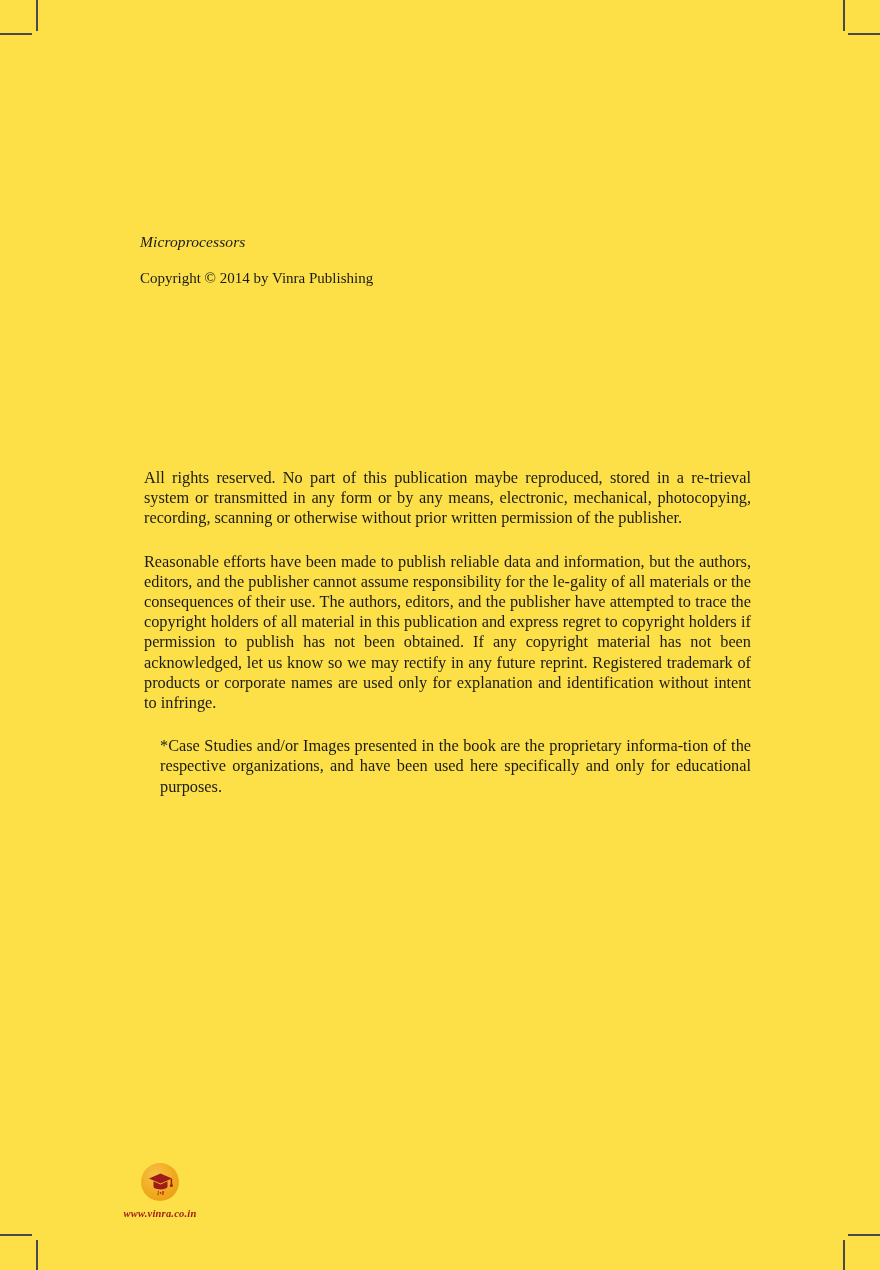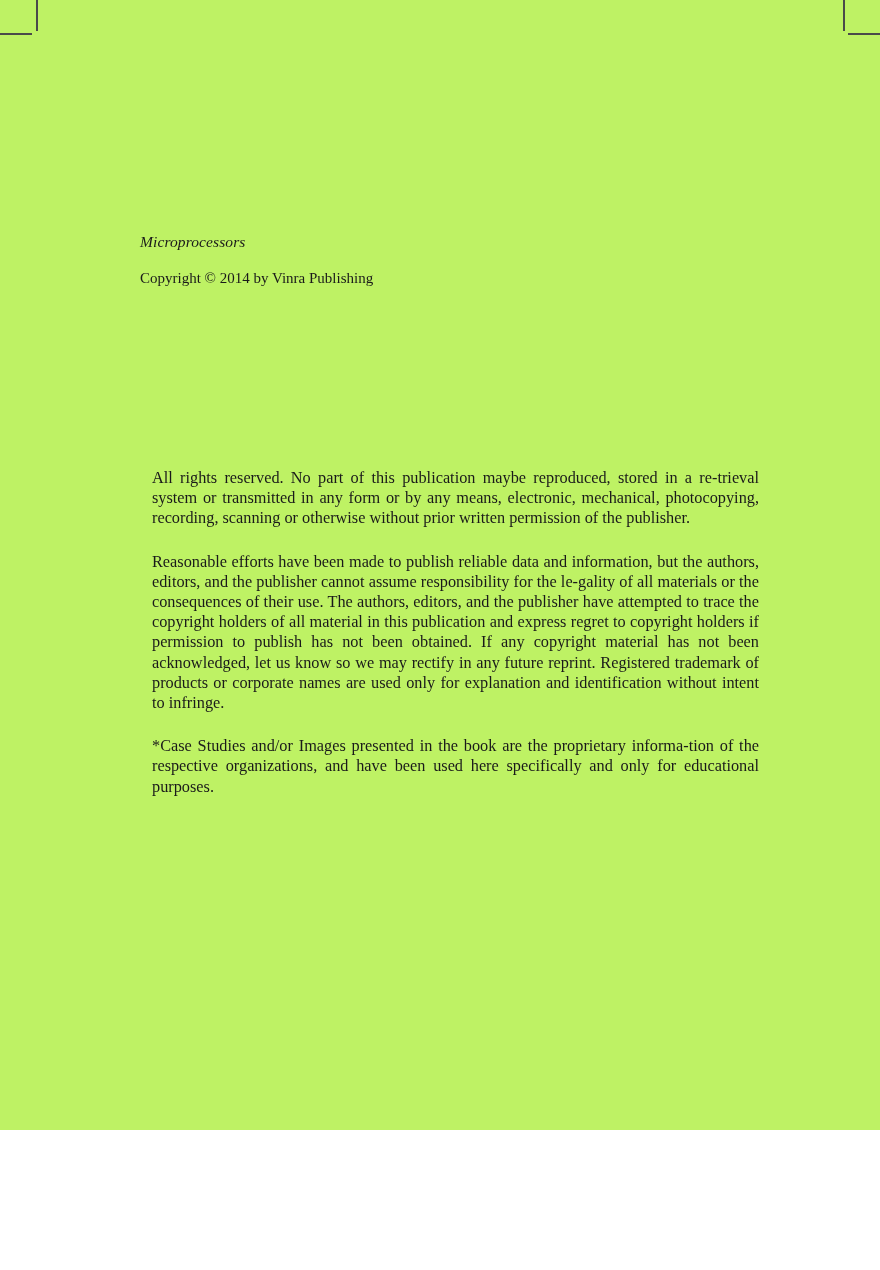--- a/index.html
+++ b/index.html
@@ -3,22 +3,22 @@
 <meta charset="utf-8">
 <style>
   html, body {
     margin: 0;
     padding: 0;
     background: #ffffff;
   }
   .page {
     position: relative;
     width: 880px;
-    height: 1130px;
-    background: #bef264;
+    height: 1270px;
+    background: #fde047;
     overflow: hidden;
     font-family: "Liberation Serif", "DejaVu Serif", serif;
     color: #1a1a1a;
   }
 
   
   .crop {
     position: absolute;
     background: #4a4a4a;
   }
@@ -56,34 +56,34 @@
     position: absolute;
     top: 268px;
     left: 0;
     font-size: 15px;
     line-height: 21px;
   }
 
   .legal {
     position: absolute;
     top: 468px;
-    left: 12px;
+    left: 4px;
     width: 607px;
     font-family: Liberation Serif, serif;
   }
 
   .legal p {
     margin: 0 0 23px 0;
     font-size: 16.3px;
     line-height: 20.2px;
     text-align: justify;
     text-justify: inter-word;
     hyphens: manual;
   }
-  .legal p:last-child { margin-bottom: 0; }
+  .legal p:last-child { margin-bottom: 0; margin-left: 16px; }
 
   
   .footer-logo {
     position: absolute;
     left: 118px;
     top: 1163px;
     width: 84px;
     text-align: center;
   }
   .logo-mark {
@@ -126,14 +126,30 @@
     <div class="copyright-line">Copyright © 2014 by Vinra Publishing</div>
 
     <div class="legal">
       <p>All rights reserved. No part of this publication maybe reproduced, stored in a re-trieval system or transmitted in any form or by any means, electronic, mechanical, photocopying, recording, scanning or otherwise without prior written permission of the publisher.</p>
       <p>Reasonable efforts have been made to publish reliable data and information, but the authors, editors, and the publisher cannot assume responsibility for the le-gality of all materials or the consequences of their use. The authors, editors, and the publisher have attempted to trace the copyright holders of all material in this publication and express regret to copyright holders if permission to publish has not been obtained. If any copyright material has not been acknowledged, let us know so we may rectify in any future reprint. Registered trademark of products or corporate names are used only for explanation and identification without intent to infringe.</p>
       <p>*Case Studies and/or Images presented in the book are the proprietary informa-tion of the respective organizations, and have been used here specifically and only for educational purposes.</p>
     </div>
 
   </div>
 
+  <div class="footer-logo">
+    <div class="logo-mark">
+      <svg width="38" height="38" viewBox="0 0 38 38" aria-hidden="true">
+
+        <path d="M8 15.5 L19.5 10.5 L31 15.5 L19.5 20.5 Z" fill="#9e1b17"></path>
+
+        <path d="M12.5 18.2 L12.5 23.5 C12.5 25.3 16 26.4 19.5 26.4 C23 26.4 26.5 25.3 26.5 23.5 L26.5 18.2 L19.5 21.4 Z" fill="#9e1b17"></path>
+
+        <path d="M30.4 15.9 L30.4 21.8" stroke="#9e1b17" stroke-width="1.5" fill="none"></path>
+        <circle cx="30.4" cy="22.6" r="1.5" fill="#9e1b17"></circle>
+
+        <text x="19.5" y="31.8" font-family="Liberation Serif, serif" font-size="5.4" font-style="italic" font-weight="bold" fill="#9e1b17" text-anchor="middle">1•8</text>
+      </svg>
+    </div>
+    <div class="logo-url">www.vinra.co.in</div>
+  </div>
 
 </div>
 
 </body></html>

